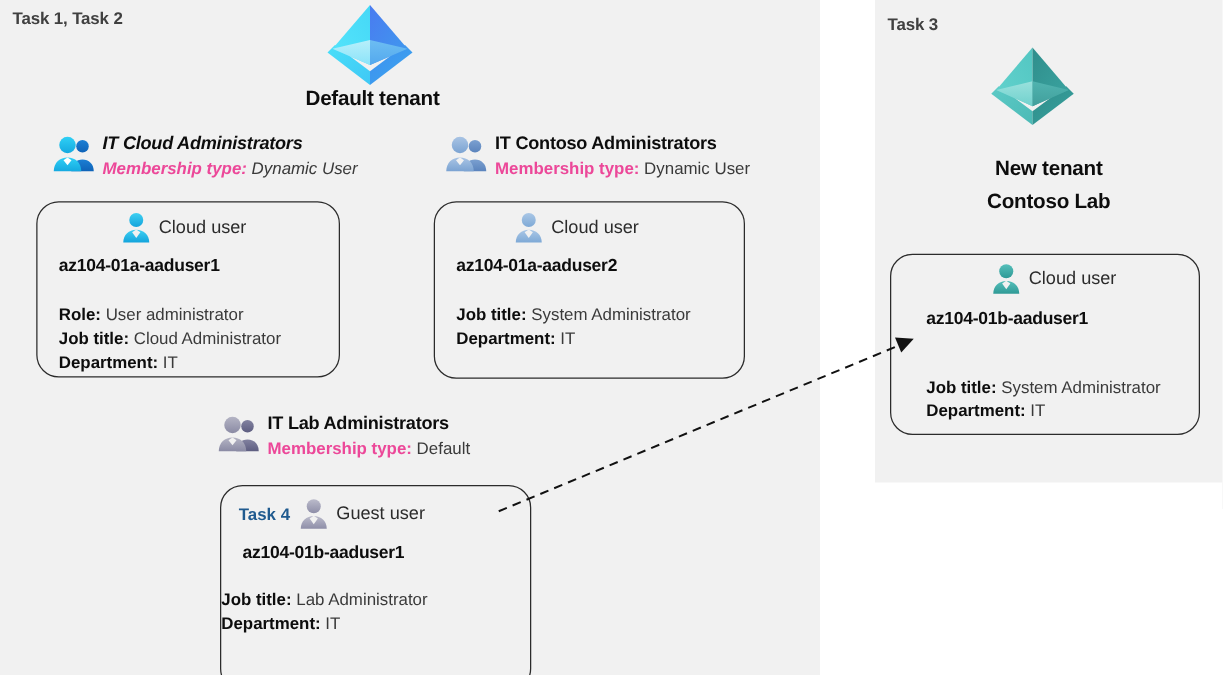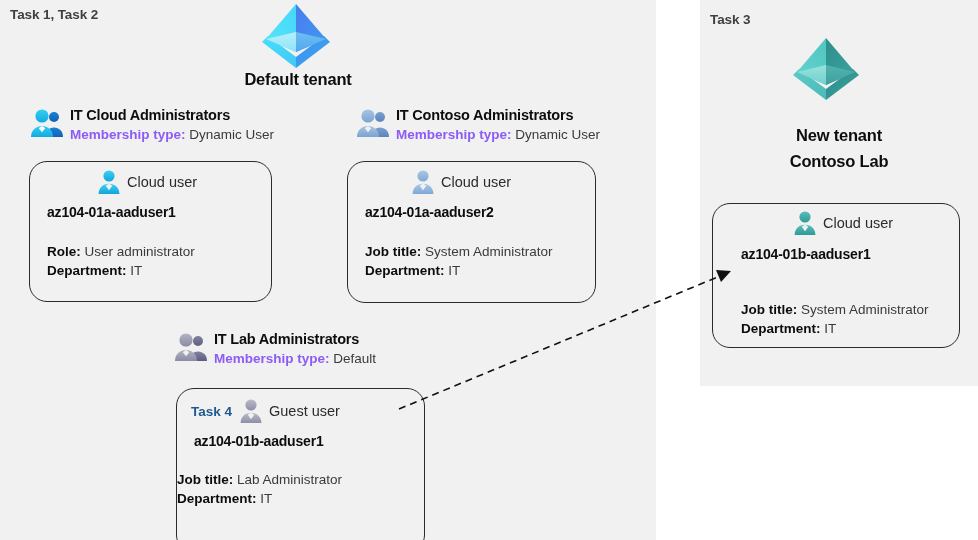--- a/index.html
+++ b/index.html
@@ -40,21 +40,21 @@
   .group{position:absolute;}
   .group-icon{position:absolute;left:0;top:2px;width:36px;height:30px;}
   .group-text{margin-left:40px;}
   .group-title{
     font-weight:bold;font-size:14.5px;color:#0d0d0d;
     white-space:nowrap;line-height:19px;letter-spacing:-0.2px;
   }
   .group-sub{
     font-size:13.5px;color:#3a3a3a;white-space:nowrap;line-height:19px;
   }
-  .group-sub b{color:#8b5cf6;font-weight:bold;margin-top:26px;}
+  .group-sub b{color:#ec4899;font-weight:bold;margin-top:26px;}
 
   
   .card{
     position:absolute;
     border:1.4px solid #2b2b2b;
     border-radius:18px;
     background:transparent;
     box-sizing:border-box;
   }
   .card-head{
@@ -165,21 +165,21 @@
     <polygon points="36,64 69,39 63,33 36,53" fill="url(#n_br)"></polygon>
     <polygon points="36,2 7,36 36,49" fill="url(#n_l)"></polygon>
     <polygon points="36,2 65,36 36,49" fill="url(#n_r)"></polygon>
     <polygon points="36,29 7,36 36,49" fill="url(#n_fl)" opacity="0.95"></polygon>
     <polygon points="36,29 65,36 36,49" fill="url(#n_fr)" opacity="0.95"></polygon>
   </svg>
 </div>
 <div class="tenant-caption" style="left:706px;top:126px;width:266px;">New  tenant</div>
 <div class="tenant-caption" style="left:706px;top:152px;width:266px;">Contoso Lab</div>
 
-<div class="group" style="left:30px;top:106px;">
+<div class="group" style="left:42px;top:106px;font-style:italic;">
   <div class="group-icon">
     <svg width="36" height="30" viewBox="0 0 36 30">
       <defs>
         <linearGradient id="g1a" x1="0" y1="0" x2="0" y2="1">
           <stop offset="0" stop-color="#2fd0f5"></stop>
             <stop offset="1" stop-color="#15a9e0"></stop>
         </linearGradient>
         <linearGradient id="g1b" x1="0" y1="0" x2="0" y2="1">
           <stop offset="0" stop-color="#1b7fd4"></stop>
             <stop offset="1" stop-color="#0f63b8"></stop>
@@ -274,20 +274,24 @@
         <path d="M13 14.6l-3.3 2.1 3.3 4.6 3.3-4.6z" fill="#f1f1f1"></path>
       </svg>
     </span>
     <span class="usertype">Cloud user</span>
   </div>
   <div class="card-id" style="left:17px;top:42px;">az104-01a-aaduser1</div>
   <div class="card-attrs" style="left:17px;top:80px;">
     <div>
       <b>Role:</b>
       <span>User administrator</span>
+    </div>
+    <div>
+      <b>Job title:</b>
+      <span>Cloud Administrator</span>
     </div>
     <div>
       <b>Department:</b>
       <span>IT</span>
     </div>
   </div>
 </div>
 
 <div class="card" style="left:347px;top:161px;width:249px;height:142px;">
   <div class="card-head" style="left:62px;top:7px;">

